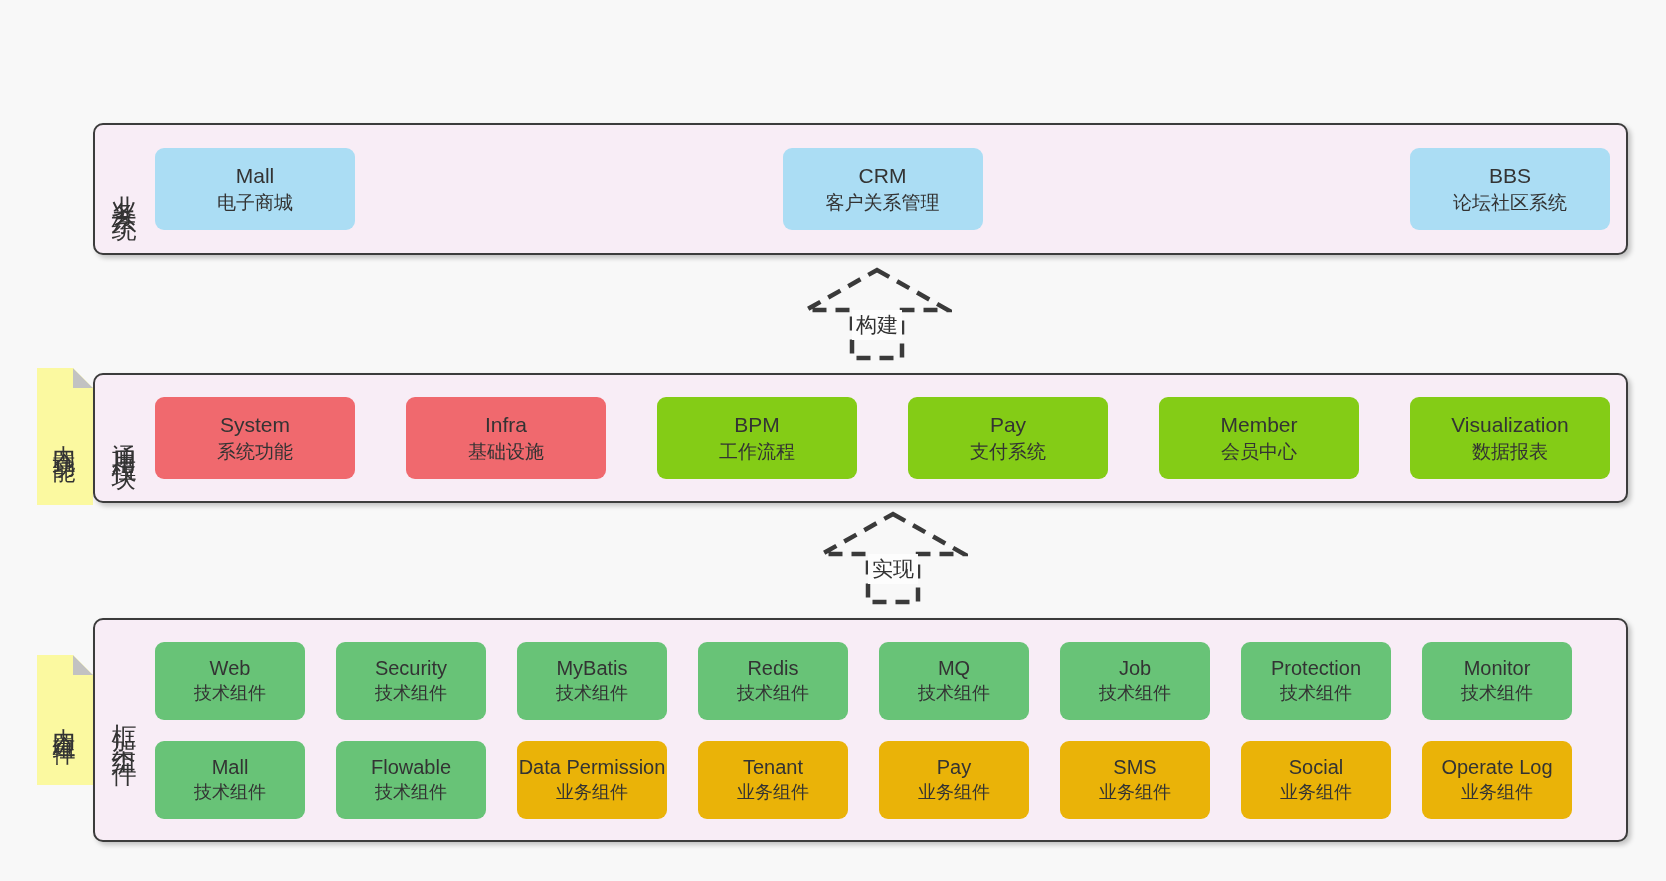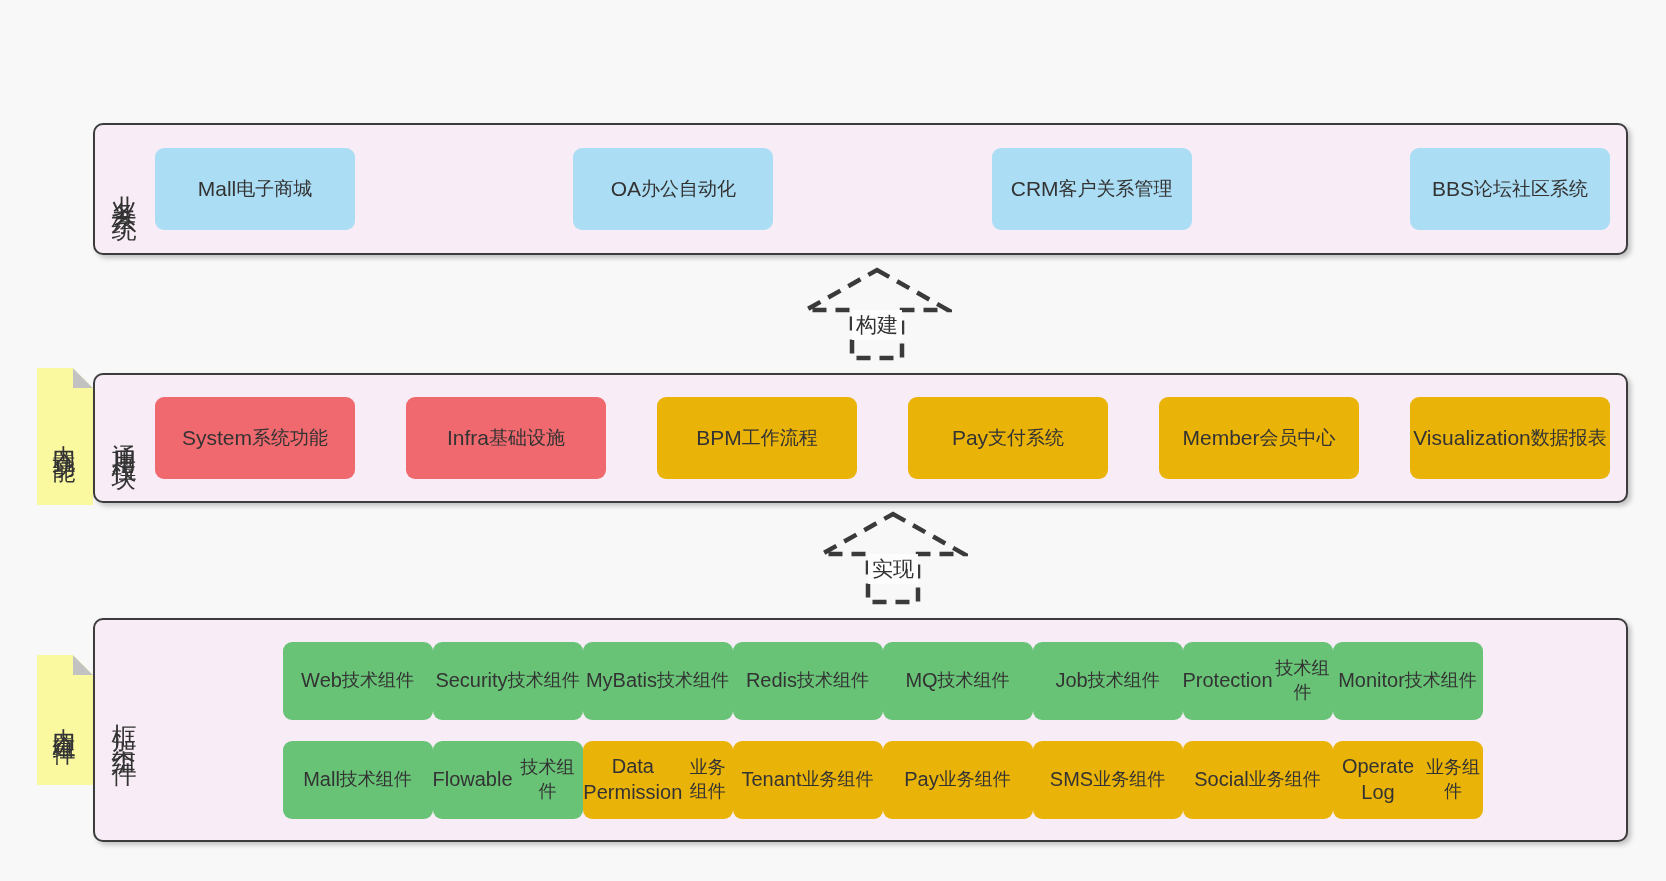--- a/index.html
+++ b/index.html
@@ -46,43 +46,44 @@
   .rows {
     flex:1;
     display:flex;
     flex-direction:column;
     justify-content:center;
     gap:21px;
     padding-right:16px;
   }
   .row {
     display:flex;
-    justify-content:center;
+    justify-content:flex-start;
+    gap:31px;
   }
 
   
   .box {
     border-radius:9px;
     display:flex;
-    flex-direction:row;
+    flex-direction:column;
     align-items:center;
     justify-content:center;
     text-align:center;
     line-height:1.35;
   }
   .box-lg { width:200px; height:82px; }
   .box-sm { width:150px; height:78px; line-height:1.28; }
   .box-title { font-size:21px; }
   .box-sub   { font-size:19px; }
   .box-sm .box-title { font-size:20px; }
   .box-sm .box-sub   { font-size:18px; }
 
   .blue       { background:#abddf4; }
   .red        { background:#f0696e; }
-  .pink       { background:#eab308; }
+  .pink       { background:#84cc16; }
   .green      { background:#68c377; }
   .lightgreen { background:#eab308; }
 
   
   .side-tab {
     position:absolute;
     width:56px;
     background:#fbf9a0;
     box-shadow:2px 2px 4px rgba(0,0,0,0.18);
     clip-path:polygon(0 0, calc(100% - 20px) 0, 100% 20px, 100% 100%, 0 100%);
@@ -130,24 +131,20 @@
 <body>
 
 <div class="layer" style="top:123px; height:132px;">
   <div class="layer-label">业务系统</div>
   <div class="boxes">
     <div class="box box-lg blue">
       <div class="box-title">Mall</div>
       <div class="box-sub">电子商城</div>
     </div>
     <div class="box box-lg blue">
-      <div class="box-title">OA</div>
-      <div class="box-sub">办公自动化</div>
-    </div>
-    <div class="box box-lg blue">
       <div class="box-title">CRM</div>
       <div class="box-sub">客户关系管理</div>
     </div>
     <div class="box box-lg blue">
       <div class="box-title">BBS</div>
       <div class="box-sub">论坛社区系统</div>
     </div>
   </div>
 </div>
 

